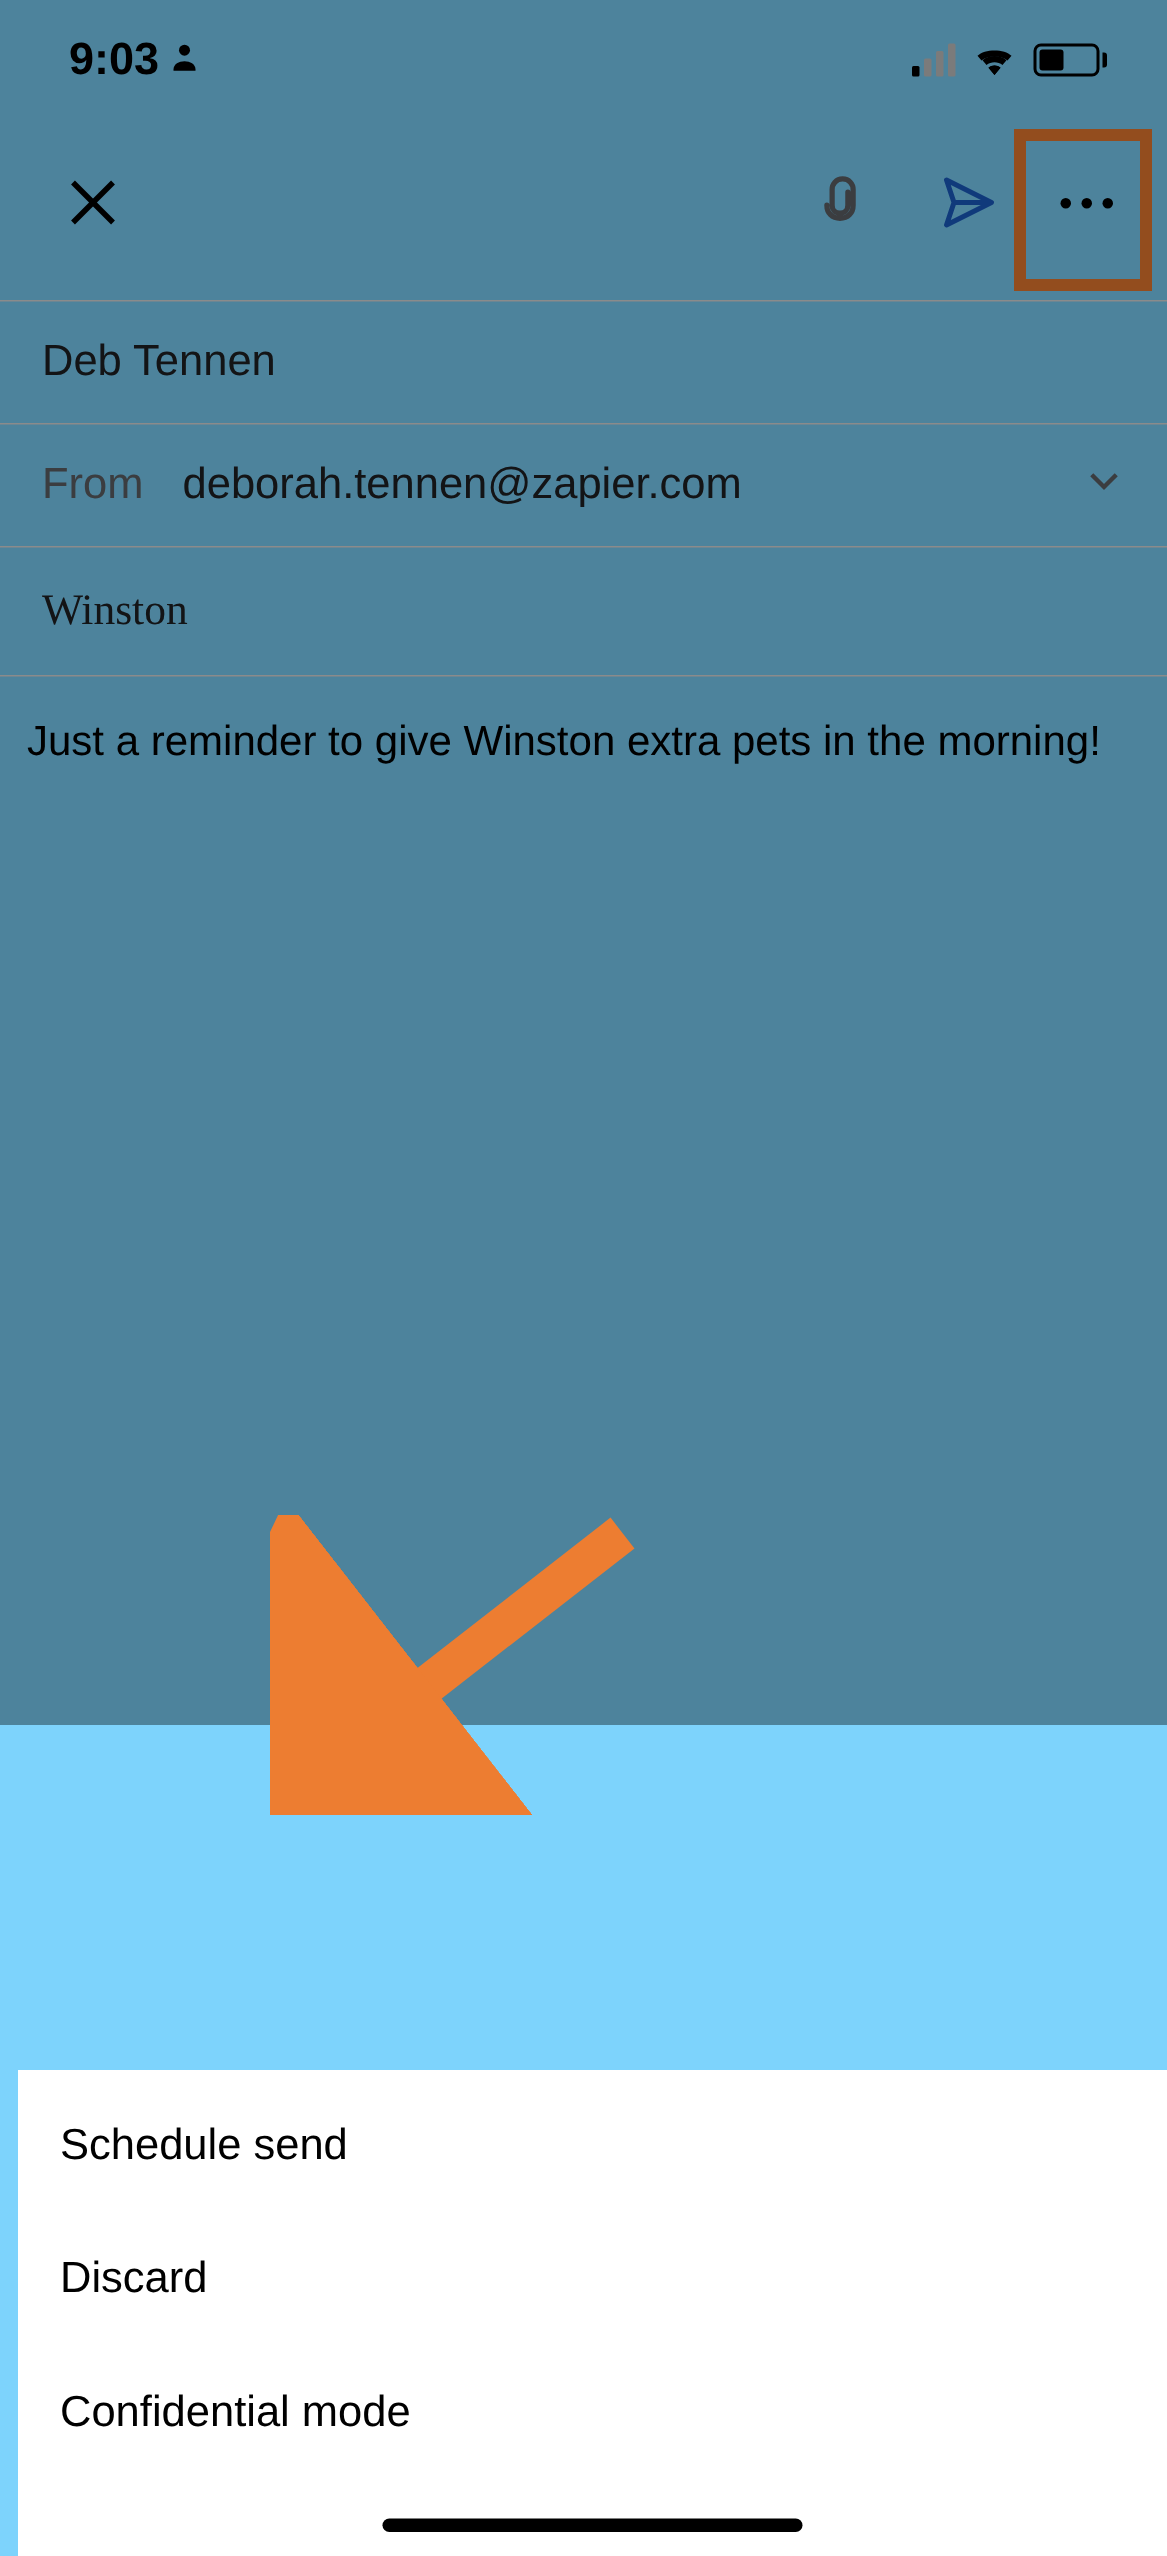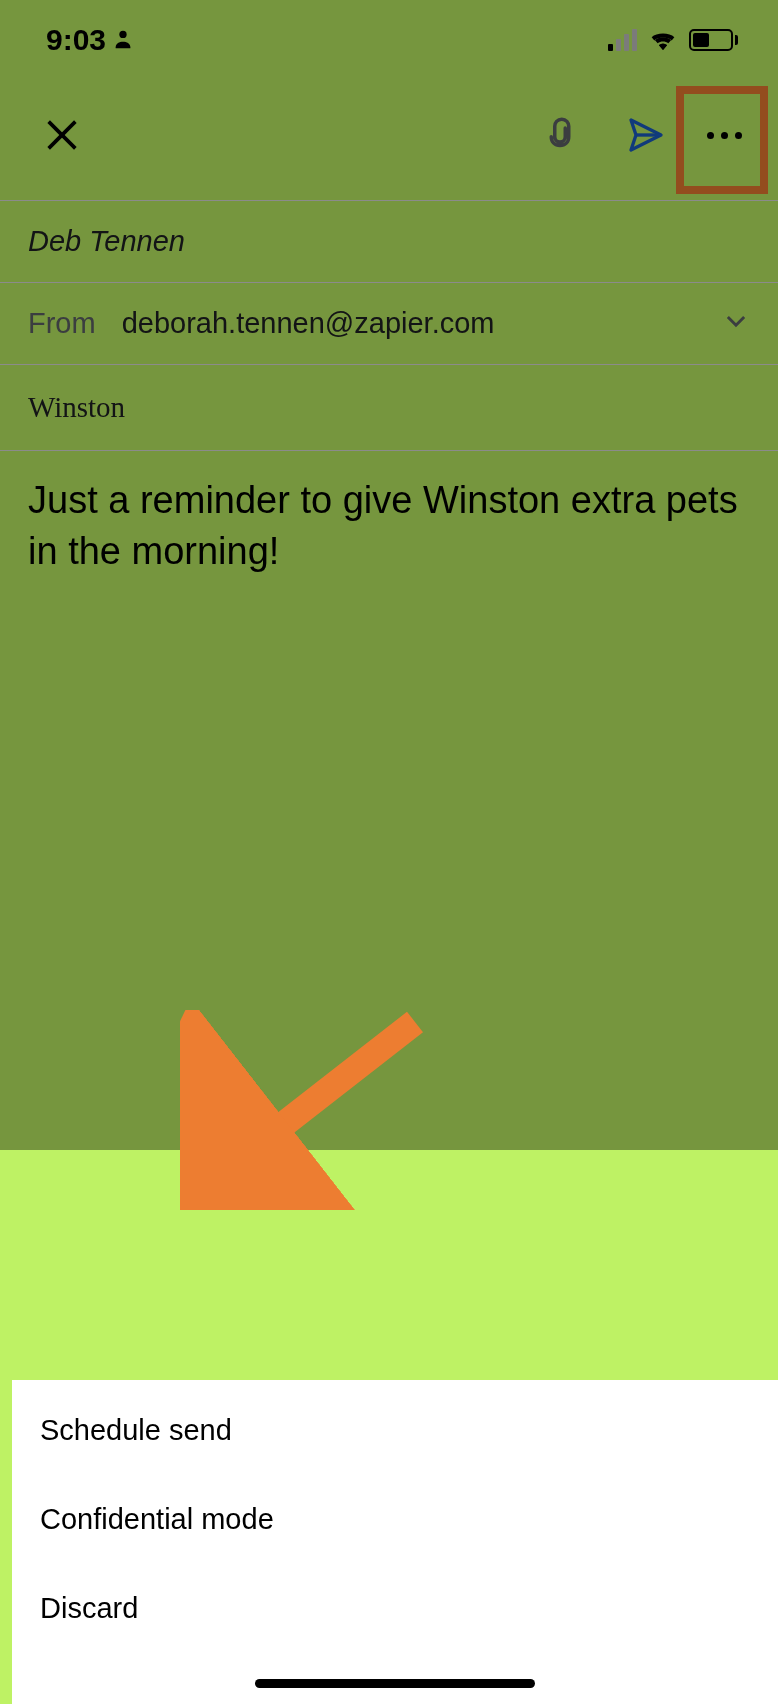--- a/index.html
+++ b/index.html
@@ -1,17 +1,17 @@
 <!DOCTYPE html>
 <html><head>
 <meta charset="utf-8">
 <style>
   * { box-sizing: border-box; margin: 0; padding: 0; }
   html, body { width: 778px; height: 1704px; font-family: -apple-system, Helvetica, Arial, sans-serif; background: #fff; overflow: hidden; }
-  .screen { position: relative; width: 778px; height: 1704px; background: #bef264; }
+  .screen { position: relative; width: 778px; height: 1704px; background: #7dd3fc; }
   .dim-overlay { position: absolute; inset: 0; background: rgba(0,0,0,0.38); pointer-events: none; z-index: 5; }
   .compose-layer { position: absolute; inset: 0; z-index: 1; }
 
   
   .status-bar { display: flex; justify-content: space-between; align-items: center; height: 80px; padding: 0 40px 0 46px; }
   .status-left { display: flex; align-items: center; gap: 6px; font-size: 30px; font-weight: 600; }
   .status-right { display: flex; align-items: center; gap: 10px; }
   .signal-bars { display: flex; align-items: flex-end; gap: 3px; height: 22px; }
   .signal-bars span { width: 5px; background: #c7c7c7; border-radius: 1px; }
   .signal-bars span:nth-child(1){height:7px;background:#000;}
@@ -33,27 +33,27 @@
   .attach-btn svg { width:42px; height:42px; }
   .send-btn svg { width:40px; height:40px; }
   .send-btn { margin-left: 22px; }
   .more-btn { margin-left: 14px; }
   .more-dots { display:flex; gap:7px; }
   .more-dots span { width:7px; height:7px; background:#000; border-radius:50%; }
   .more-highlight { position:absolute; border:8px solid #ed7d31; top:86px; right:10px; width:92px; height:108px; z-index:3; pointer-events:none; }
 
   
   .field-row { padding: 24px 28px; font-size: 29px; color:#202124; border-bottom:1px solid #e0e0e0; display:flex; align-items:center; }
-  .field-row.first { border-top:1px solid #e0e0e0; margin-top: 10px; font-style: italic; }
+  .field-row.first { border-top:1px solid #e0e0e0; margin-top: 10px; }
   .field-label { color:#5f6368; margin-right: 26px; font-size:29px; }
   .from-row { position:relative; }
   .from-chevron { position:absolute; right:28px; top:50%; transform:translateY(-50%); }
   .from-chevron svg { width:28px; height:28px; }
   .subject-row { font-size:29px; color:#202124; padding:26px 28px; border-bottom:1px solid #e0e0e0;font-family:Liberation Serif, serif; }
-  .body-area { padding: 24px 28px; font-size:38px; line-height:1.35; color:#000; }
+  .body-area { padding: 24px 18px; font-size:28px; line-height:1.35; color:#000; }
 
   
   .action-sheet { position:absolute; left:12px; right:0; bottom:0; background:#fff; z-index:10; padding-top:6px; }
   .sheet-item { font-size:29px; color:#000; padding: 28px 28px; }
   .home-indicator { width:280px; height:9px; background:#000; border-radius:5px; margin: 26px auto 16px auto; }
 
   
   .arrow-wrap { position:absolute; z-index:12; pointer-events:none; left:180px; top:1010px; }
   .arrow-wrap svg { width:260px; height:200px; }
 </style>
@@ -162,21 +162,21 @@
       </defs>
       <line x1="235" y1="12" x2="45" y2="160" stroke="#ed7d31" stroke-width="26" marker-end="url(#ah)"></line>
     </svg>
   </div>
 
   <div class="action-sheet">
     <div class="sheet-item">
       <span>Schedule send</span>
     </div>
     <div class="sheet-item">
-      <span>Confidential mode</span>
+      <span>Discard</span>
     </div>
     <div class="sheet-item">
-      <span>Discard</span>
+      <span>Confidential mode</span>
     </div>
     <div class="home-indicator"></div>
   </div>
 
 </div>
 
 </body></html>

